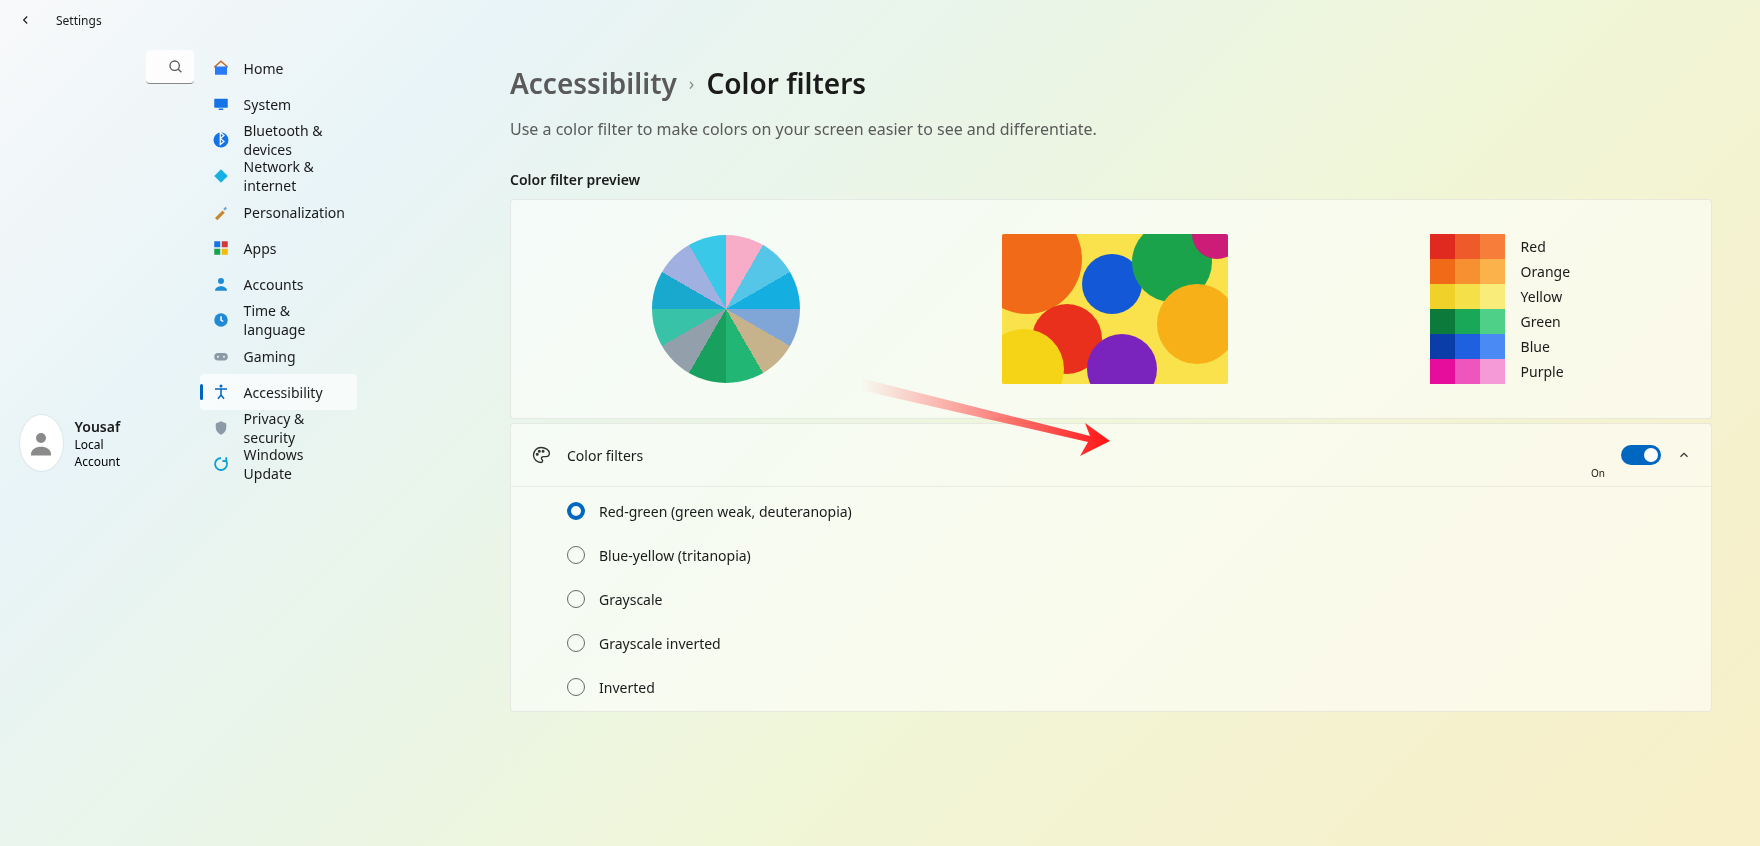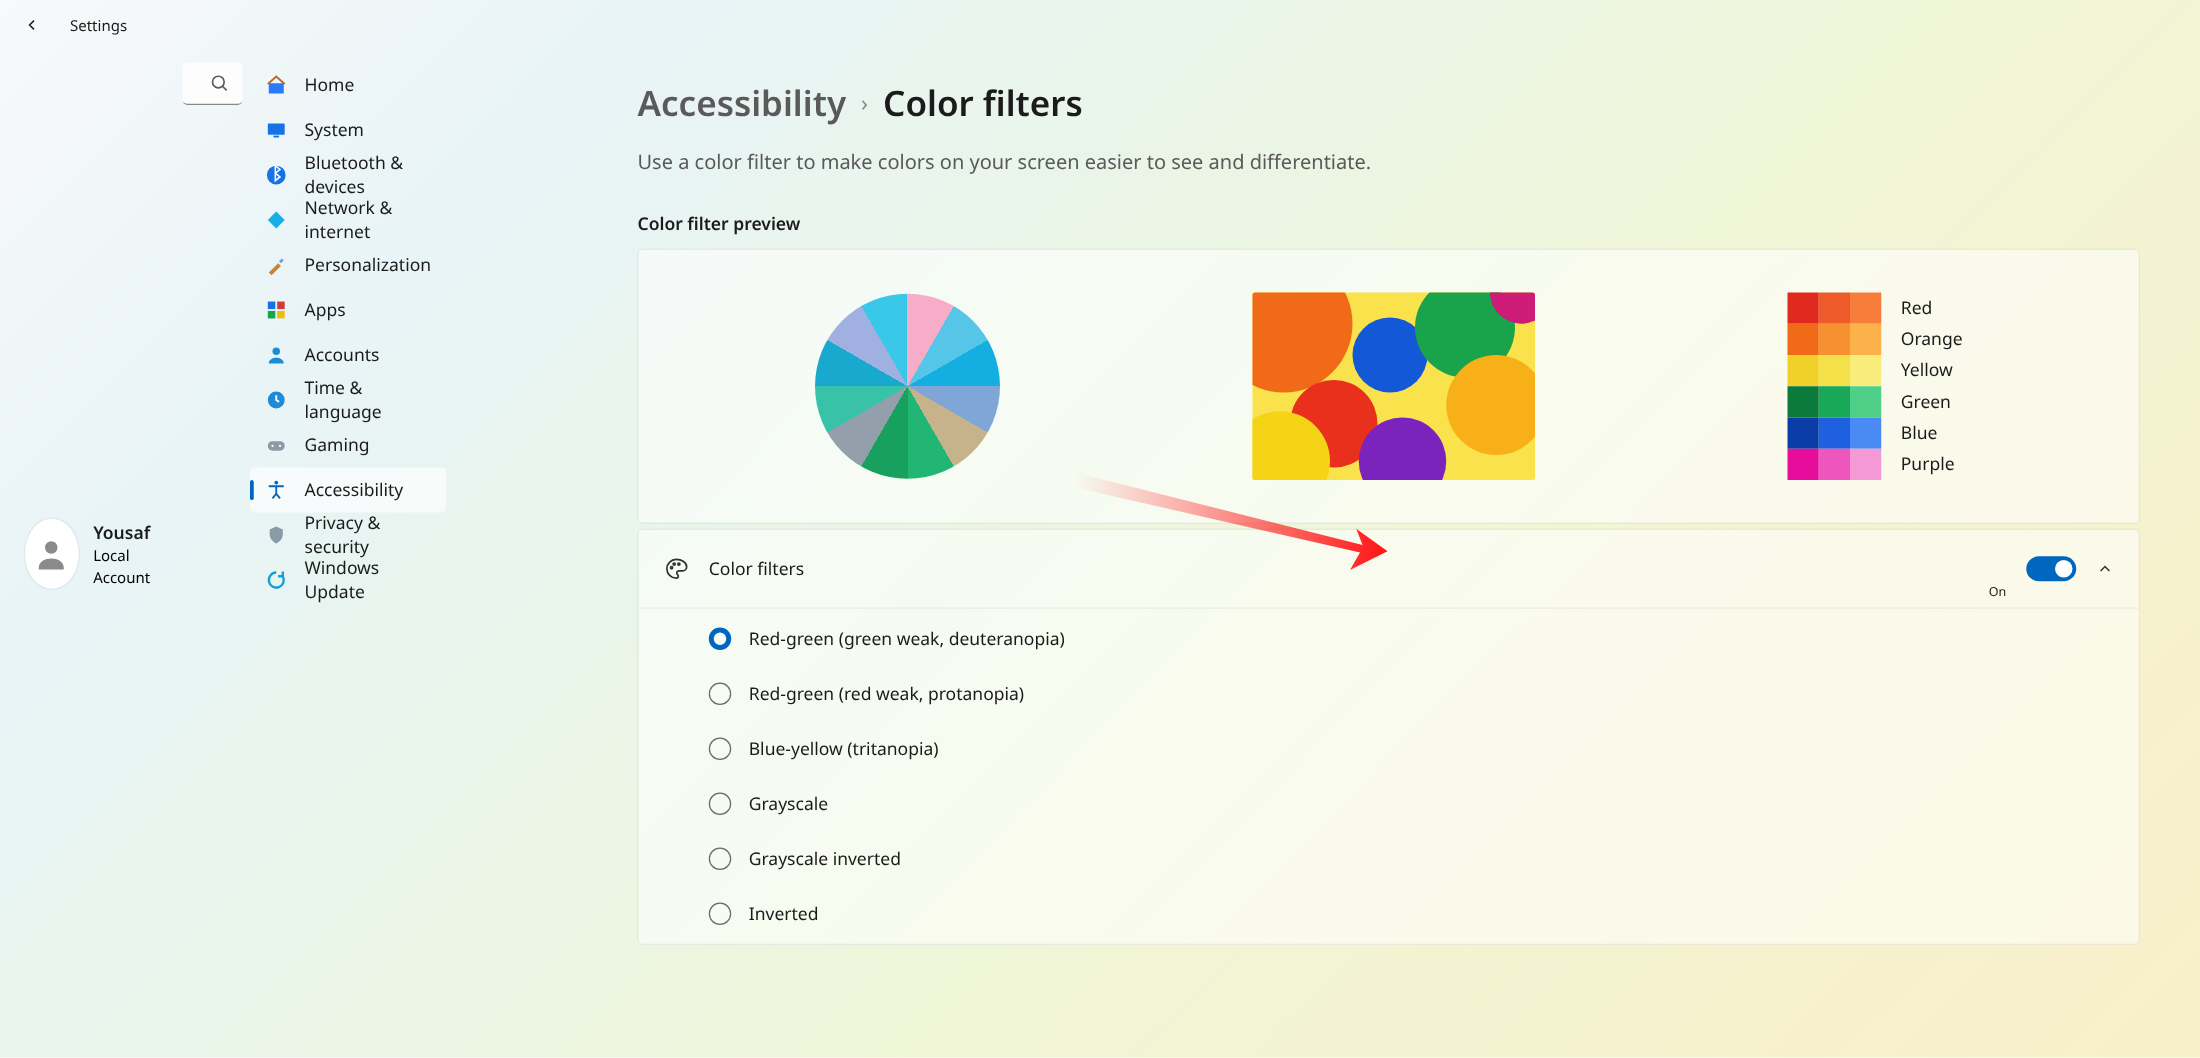--- a/index.html
+++ b/index.html
@@ -266,24 +266,20 @@
               <path d="M6 15l6-6 6 6"></path>
             </svg>
         </div>
         <div class="radios" id="radios" style="border-top:1px solid rgba(0,0,0,.06);">
             <div class="radio sel">
               <span class="rdot"></span>
               <span>Red-green (green weak, deuteranopia)</span>
             </div>
             <div class="radio">
               <span class="rdot"></span>
-              <span>Red-green (red weak, protanopia)</span>
-            </div>
-            <div class="radio">
-              <span class="rdot"></span>
               <span>Blue-yellow (tritanopia)</span>
             </div>
             <div class="radio">
               <span class="rdot"></span>
               <span>Grayscale</span>
             </div>
             <div class="radio">
               <span class="rdot"></span>
               <span>Grayscale inverted</span>
             </div>

